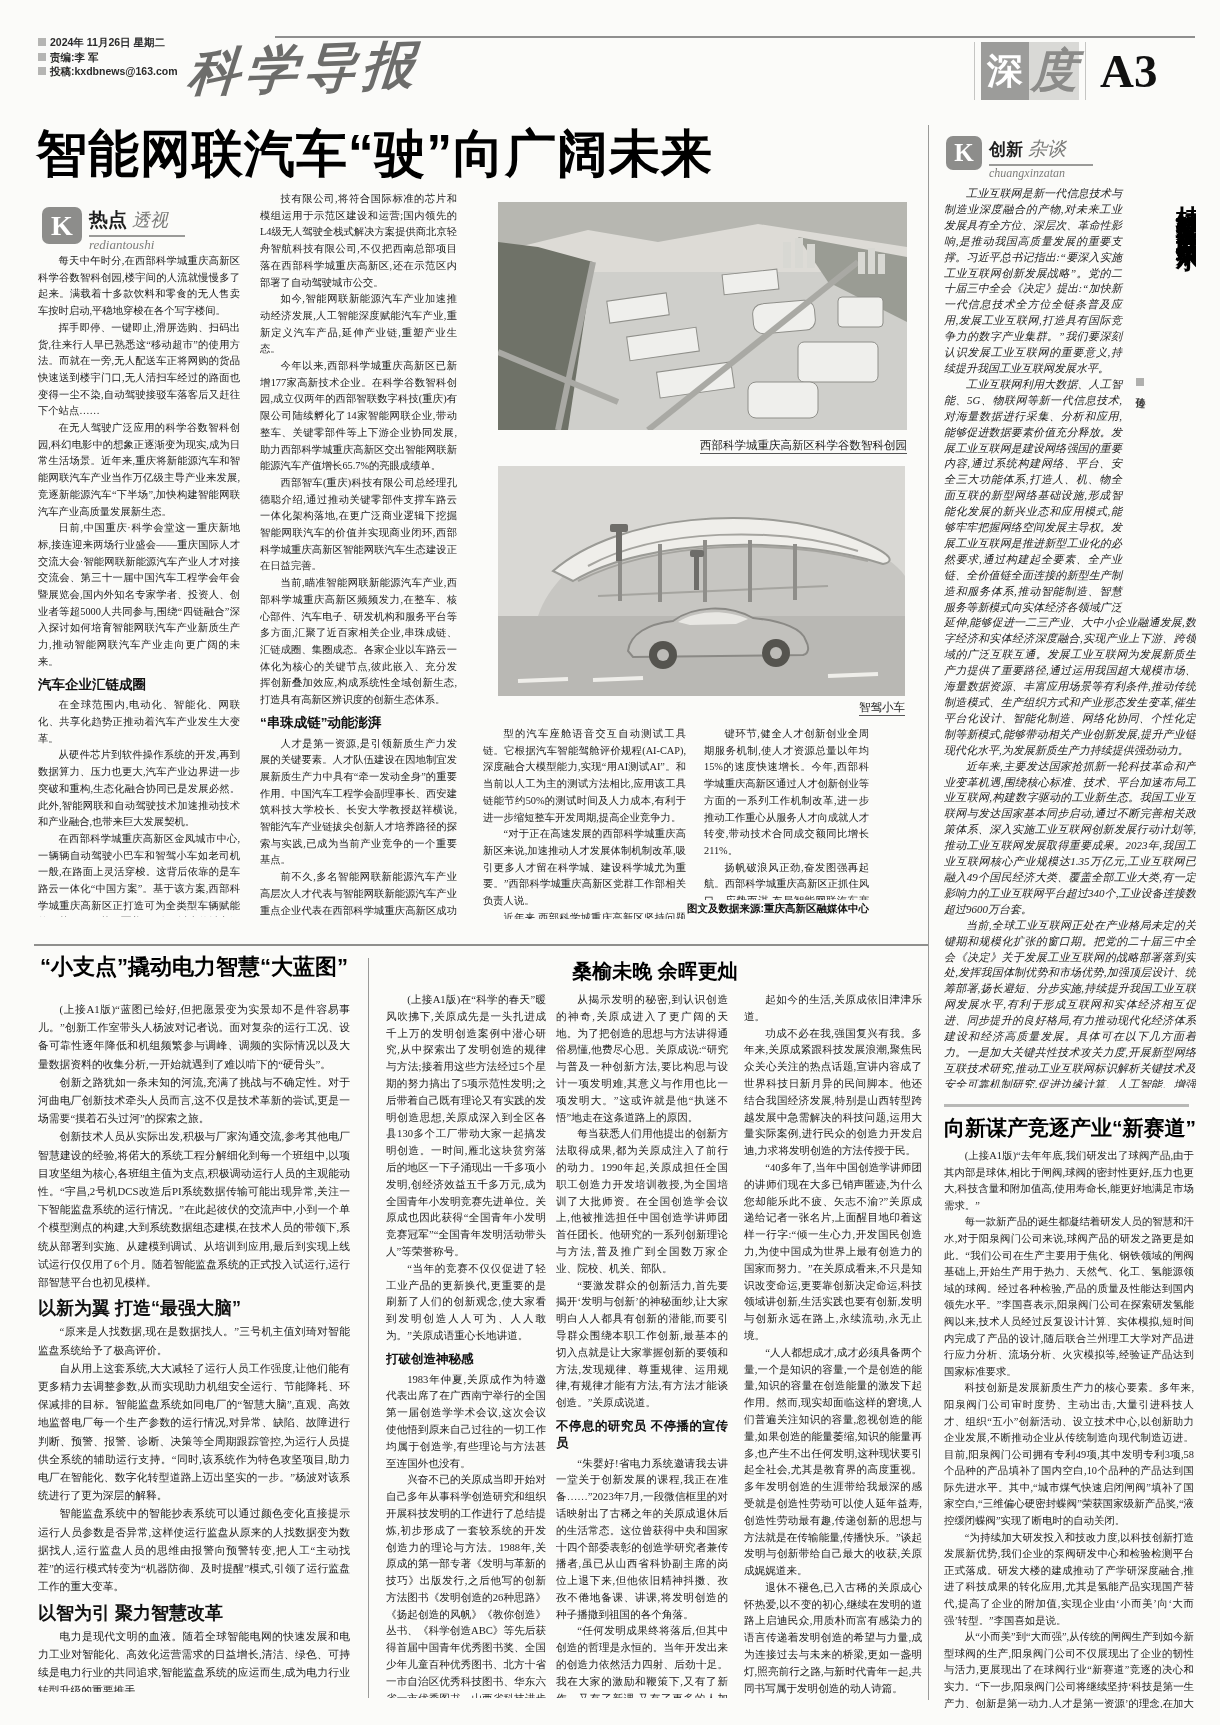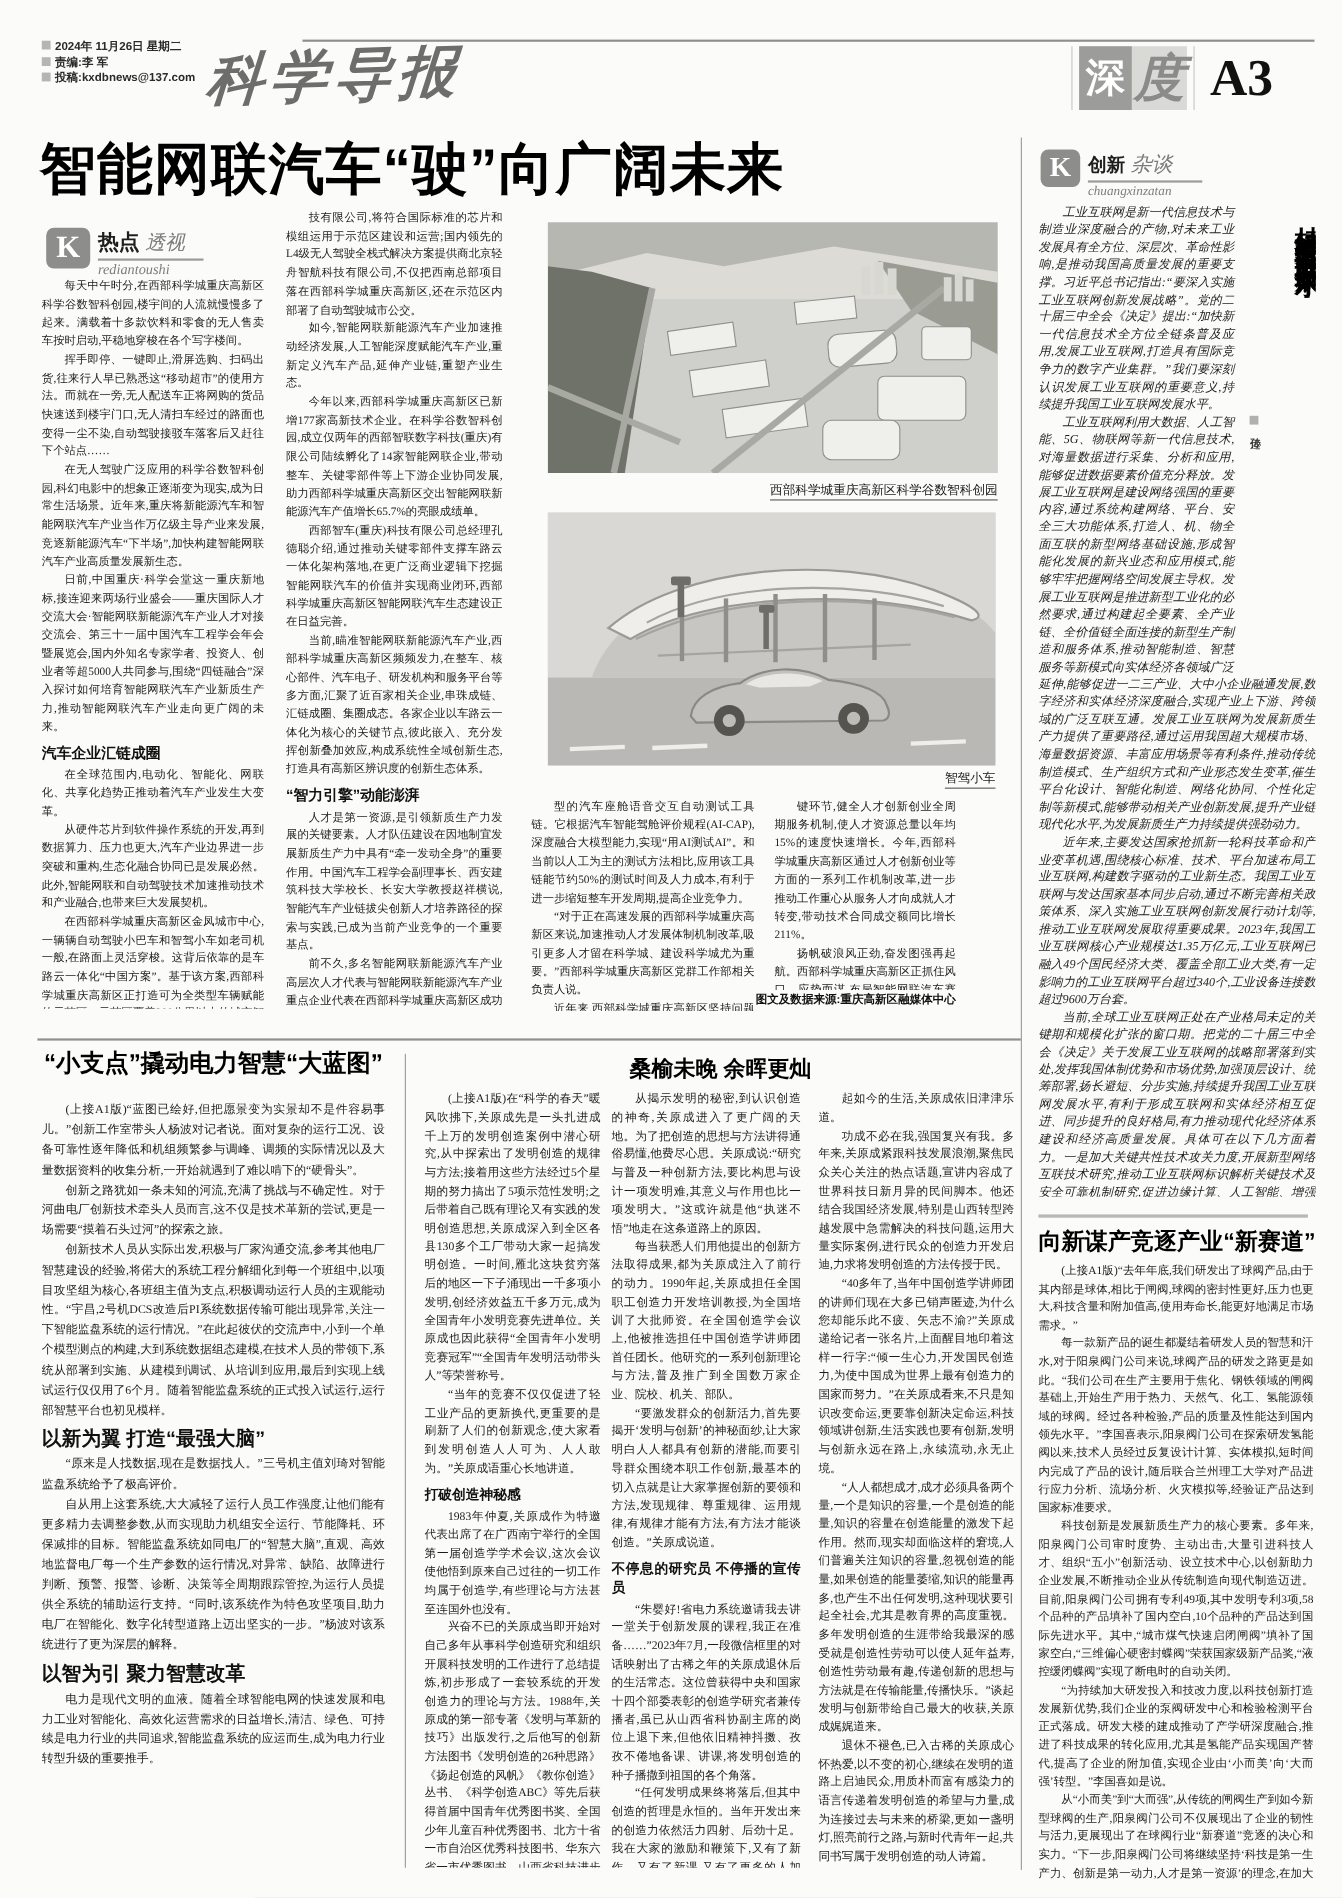--- a/index.html
+++ b/index.html
@@ -76,21 +76,21 @@
 </head>
 <body>
 
 <div class="page">
 
   <div class="hdr-rule"></div>
 
   <div class="hdr-info">
     <div><span class="sq"></span><span>2024年 11月26日 星期二</span></div>
     <div><span class="sq"></span><span>责编:李 军</span></div>
-    <div><span class="sq"></span><span>投稿:kxdbnews@137.com</span></div>
+    <div><span class="sq"></span><span>投稿:kxdbnews@163.com</span></div>
   </div>
 
   <div class="masthead">科学导报</div>
 
   <div class="badge">
     <div class="vline"></div>
     <div class="sq-dark">深</div>
     <div class="sq-light">度</div>
     <div class="vline"></div>
     <div class="pageno">A3</div>
@@ -119,21 +119,21 @@
       <p class="para">在全球范围内,电动化、智能化、网联化、共享化趋势正推动着汽车产业发生大变革。</p>
       <p class="para">从硬件芯片到软件操作系统的开发,再到数据算力、压力也更大,汽车产业边界进一步突破和重构,生态化融合协同已是发展必然。此外,智能网联和自动驾驶技术加速推动技术和产业融合,也带来巨大发展契机。</p>
       <p class="para">在西部科学城重庆高新区金凤城市中心,一辆辆自动驾驶小巴车和智驾小车如老司机一般,在路面上灵活穿梭。这背后依靠的是车路云一体化“中国方案”。基于该方案,西部科学城重庆高新区正打造可为全类型车辆赋能的示范区。示范区覆盖200公里以上的城市智能道路,在西部科学城重庆高新区形成强大的产业集群效应,吸引更多企业入驻,促进共同发展。</p>
     </div>
   <div class="col maincol" style="left:260px;top:191px;width:197px;height:726px;">
       <p class="para">技有限公司,将符合国际标准的芯片和模组运用于示范区建设和运营;国内领先的L4级无人驾驶全栈式解决方案提供商北京轻舟智航科技有限公司,不仅把西南总部项目落在西部科学城重庆高新区,还在示范区内部署了自动驾驶城市公交。</p>
       <p class="para">如今,智能网联新能源汽车产业加速推动经济发展,人工智能深度赋能汽车产业,重新定义汽车产品,延伸产业链,重塑产业生态。</p>
       <p class="para">今年以来,西部科学城重庆高新区已新增177家高新技术企业。在科学谷数智科创园,成立仅两年的西部智联数字科技(重庆)有限公司陆续孵化了14家智能网联企业,带动整车、关键零部件等上下游企业协同发展,助力西部科学城重庆高新区交出智能网联新能源汽车产值增长65.7%的亮眼成绩单。</p>
       <p class="para">西部智车(重庆)科技有限公司总经理孔德聪介绍,通过推动关键零部件支撑车路云一体化架构落地,在更广泛商业逻辑下挖掘智能网联汽车的价值并实现商业闭环,西部科学城重庆高新区智能网联汽车生态建设正在日益完善。</p>
       <p class="para">当前,瞄准智能网联新能源汽车产业,西部科学城重庆高新区频频发力,在整车、核心部件、汽车电子、研发机构和服务平台等多方面,汇聚了近百家相关企业,串珠成链、汇链成圈、集圈成态。各家企业以车路云一体化为核心的关键节点,彼此嵌入、充分发挥创新叠加效应,构成系统性全域创新生态,打造具有高新区辨识度的创新生态体系。</p>
-      <div class="subhead">“智力引擎”动能澎湃</div>
+      <div class="subhead">“串珠成链”动能澎湃</div>
       <p class="para">人才是第一资源,是引领新质生产力发展的关键要素。人才队伍建设在因地制宜发展新质生产力中具有“牵一发动全身”的重要作用。中国汽车工程学会副理事长、西安建筑科技大学校长、长安大学教授赵祥横说,智能汽车产业链拔尖创新人才培养路径的探索与实践,已成为当前产业竞争的一个重要基点。</p>
       <p class="para">前不久,多名智能网联新能源汽车产业高层次人才代表与智能网联新能源汽车产业重点企业代表在西部科学城重庆高新区成功签约。一众优秀人才的加盟,将为产业经济作出更大贡献,促进“人才—产业—经济”的良性循环。</p>
     </div>
   <div class="col maincol" style="left:483px;top:726px;width:203px;height:193px;">
       <p class="para">型的汽车座舱语音交互自动测试工具链。它根据汽车智能驾舱评价规程(AI-CAP),深度融合大模型能力,实现“用AI测试AI”。和当前以人工为主的测试方法相比,应用该工具链能节约50%的测试时间及人力成本,有利于进一步缩短整车开发周期,提高企业竞争力。</p>
       <p class="para">“对于正在高速发展的西部科学城重庆高新区来说,加速推动人才发展体制机制改革,吸引更多人才留在科学城、建设科学城尤为重要。”西部科学城重庆高新区党群工作部相关负责人说。</p>
       <p class="para">近年来,西部科学城重庆高新区坚持问题导向、效果导向,聚焦人才“引育留用”等关</p>
     </div>
   <div class="col maincol" style="left:704px;top:726px;width:165px;height:174px;">
       <p class="para">键环节,健全人才创新创业全周期服务机制,使人才资源总量以年均15%的速度快速增长。今年,西部科学城重庆高新区通过人才创新创业等方面的一系列工作机制改革,进一步推动工作重心从服务人才向成就人才转变,带动技术合同成交额同比增长211%。</p>
@@ -247,20 +247,21 @@
   </div>
 
   <div class="bot-headline" style="left:40px;top:952px;font-size:22px;">“小支点”撬动电力智慧“大蓝图”</div>
   <div class="col botcol" style="left:38px;top:1000px;width:312px;height:692px;">
       <p class="para">(上接A1版)“蓝图已绘好,但把愿景变为实景却不是件容易事儿。”创新工作室带头人杨波对记者说。面对复杂的运行工况、设备可靠性逐年降低和机组频繁参与调峰、调频的实际情况以及大量数据资料的收集分析,一开始就遇到了难以啃下的“硬骨头”。</p>
       <p class="para">创新之路犹如一条未知的河流,充满了挑战与不确定性。对于河曲电厂创新技术牵头人员而言,这不仅是技术革新的尝试,更是一场需要“摸着石头过河”的探索之旅。</p>
       <p class="para">创新技术人员从实际出发,积极与厂家沟通交流,参考其他电厂智慧建设的经验,将偌大的系统工程分解细化到每一个班组中,以项目攻坚组为核心,各班组主值为支点,积极调动运行人员的主观能动性。“宇昌,2号机DCS改造后PI系统数据传输可能出现异常,关注一下智能监盘系统的运行情况。”在此起彼伏的交流声中,小到一个单个模型测点的构建,大到系统数据组态建模,在技术人员的带领下,系统从部署到实施、从建模到调试、从培训到应用,最后到实现上线试运行仅仅用了6个月。随着智能监盘系统的正式投入试运行,运行部智慧平台也初见模样。</p>
       <div class="subhead">以新为翼 打造“最强大脑”</div>
       <p class="para">“原来是人找数据,现在是数据找人。”三号机主值刘琦对智能监盘系统给予了极高评价。</p>
       <p class="para">自从用上这套系统,大大减轻了运行人员工作强度,让他们能有更多精力去调整参数,从而实现助力机组安全运行、节能降耗、环保减排的目标。智能监盘系统如同电厂的“智慧大脑”,直观、高效地监督电厂每一个生产参数的运行情况,对异常、缺陷、故障进行判断、预警、报警、诊断、决策等全周期跟踪管控,为运行人员提供全系统的辅助运行支持。“同时,该系统作为特色攻坚项目,助力电厂在智能化、数字化转型道路上迈出坚实的一步。”杨波对该系统进行了更为深层的解释。</p>
+      <p class="para">智能监盘系统中的智能抄表系统可以通过颜色变化直接提示运行人员参数是否异常,这样使运行监盘从原来的人找数据变为数据找人,运行监盘人员的思维由报警向预警转变,把人工“主动找茬”的运行模式转变为“机器防御、及时提醒”模式,引领了运行监盘工作的重大变革。</p>
       <div class="subhead">以智为引 聚力智慧改革</div>
       <p class="para">电力是现代文明的血液。随着全球智能电网的快速发展和电力工业对智能化、高效化运营需求的日益增长,清洁、绿色、可持续是电力行业的共同追求,智能监盘系统的应运而生,成为电力行业转型升级的重要推手。</p>
     </div>
 
   <div class="bot-headline" style="left:420px;top:958px;width:470px;font-size:20px;text-align:center;">桑榆未晚  余晖更灿</div>
   <div class="col midcol" style="left:386px;top:992px;width:160px;height:706px;">
       <p class="para">(上接A1版)在“科学的春天”暖风吹拂下,关原成先是一头扎进成千上万的发明创造案例中潜心研究,从中探索出了发明创造的规律与方法;接着用这些方法经过5个星期的努力搞出了5项示范性发明;之后带着自己既有理论又有实践的发明创造思想,关原成深入到全区各县130多个工厂带动大家一起搞发明创造。一时间,雁北这块贫穷落后的地区一下子涌现出一千多项小发明,创经济效益五千多万元,成为全国青年小发明竞赛先进单位。关原成也因此获得“全国青年小发明竞赛冠军”“全国青年发明活动带头人”等荣誉称号。</p>
       <p class="para">“当年的竞赛不仅仅促进了轻工业产品的更新换代,更重要的是刷新了人们的创新观念,使大家看到发明创造人人可为、人人敢为。”关原成语重心长地讲道。</p>
       <div class="subhead">打破创造神秘感</div>
       <p class="para">1983年仲夏,关原成作为特邀代表出席了在广西南宁举行的全国第一届创造学学术会议,这次会议使他悟到原来自己过往的一切工作均属于创造学,有些理论与方法甚至连国外也没有。</p>

